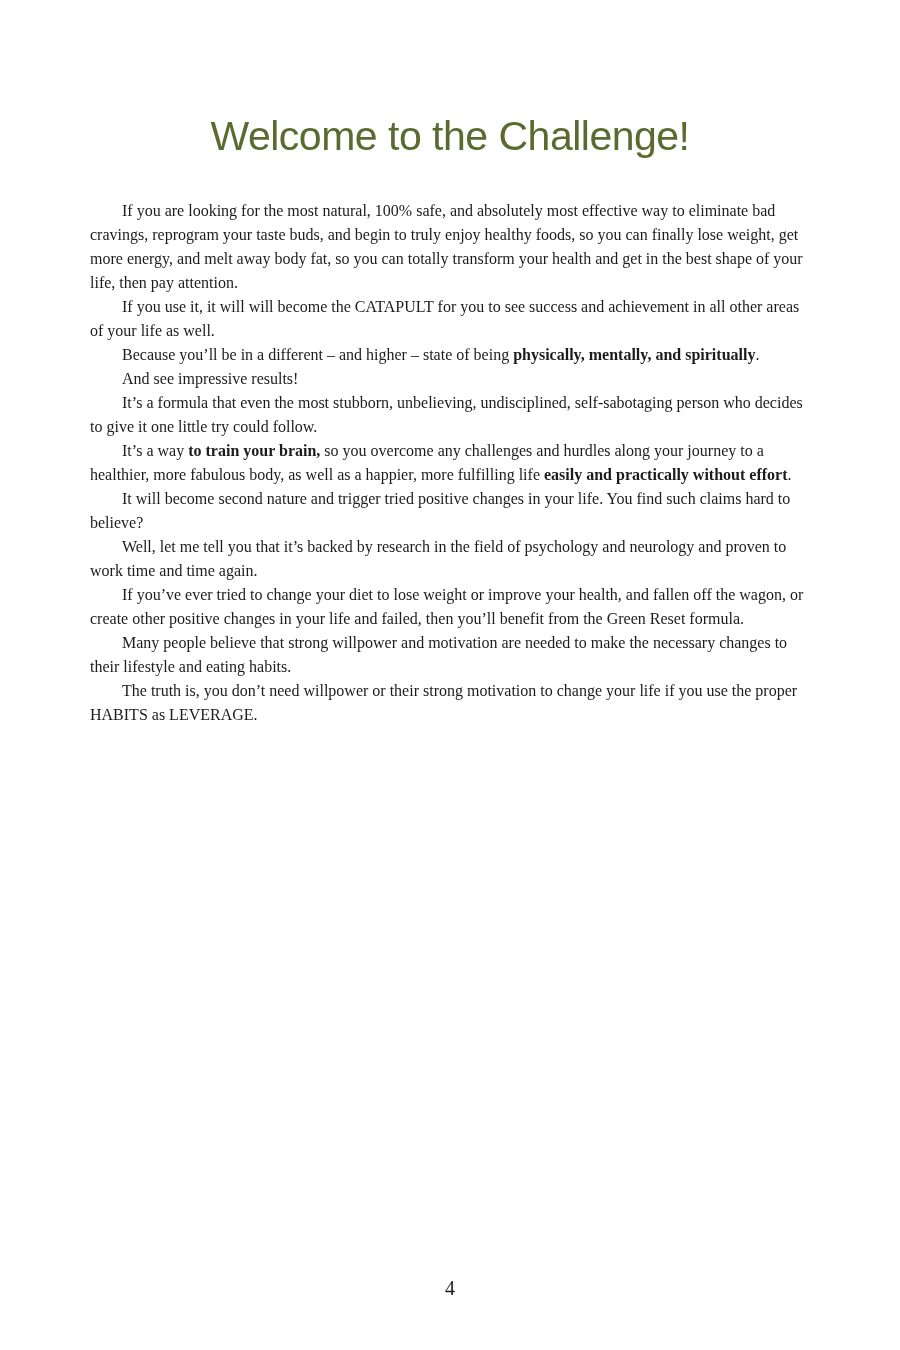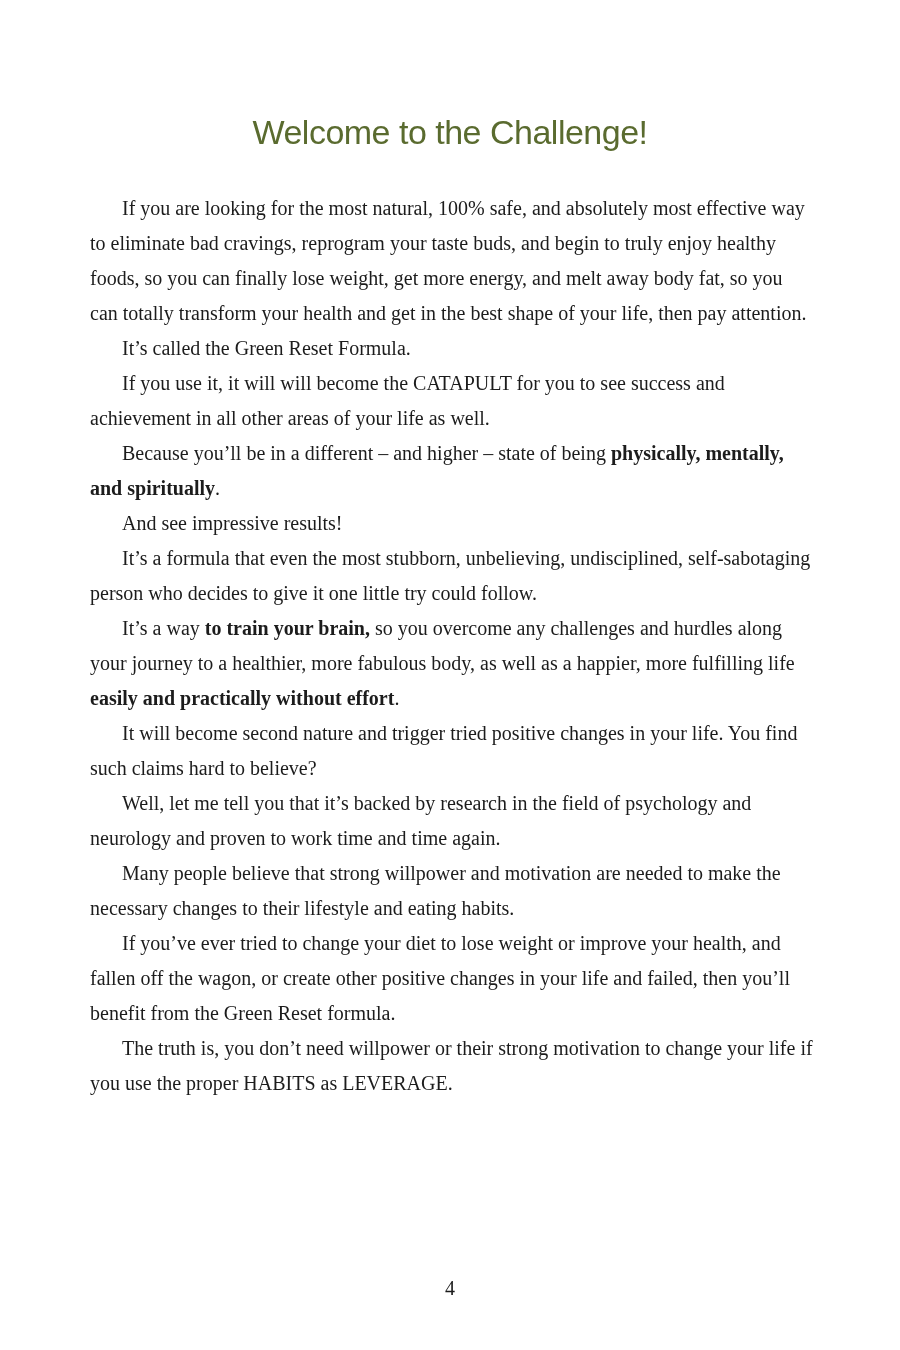--- a/index.html
+++ b/index.html
@@ -14,29 +14,29 @@
     background: #ffffff;
     overflow: hidden;
     font-family: "Liberation Serif", serif;
   }
   .title {
     margin: 0;
     padding-top: 112px;
     text-align: center;
     font-family: "Liberation Sans", sans-serif;
     font-weight: 400;
-    font-size: 34px;
+    font-size: 41px;
     letter-spacing: -0.5px;
     line-height: 1.2;
   }
   .body-text {
     margin: 38px 85px 0 90px;
     width: 725px;
-    font-size: 20px;
-    line-height: 35px;
+    font-size: 16px;
+    line-height: 24px;
     color: #1c1c1c;
     text-align: left;
   }
   .body-text p {
     margin: 0;
     padding: 0;
     text-indent: 32px;
   }
   .body-text .bold {
     font-weight: bold;
@@ -52,27 +52,26 @@
   }
 </style>
 </head>
 <body>
 
 <div class="page">
   <h1 class="title" style="color: rgb(90, 107, 47);">Welcome to the Challenge!</h1>
 
   <div class="body-text" id="paragraphs" style="color: rgb(28, 28, 28);">
       <p><span>If you are looking for the most natural, 100% safe, and absolutely most effective way to eliminate bad cravings, reprogram your taste buds, and begin to truly enjoy healthy foods, so you can finally lose weight, get more energy, and melt away body fat, so you can totally transform your health and get in the best shape of your life, then pay attention.</span></p>
-      <p><span>It’s called the Green Reset Formula.</span></p>
       <p><span>If you use it, it will will become the CATAPULT for you to see success and achievement in all other areas of your life as well.</span></p>
       <p><span>Because you’ll be in a different – and higher – state of being </span><span class="bold">physically, mentally, and spiritually</span><span>.</span></p>
       <p><span>And see impressive results!</span></p>
       <p><span>It’s a formula that even the most stubborn, unbelieving, undisciplined, self-sabotaging person who decides to give it one little try could follow.</span></p>
       <p><span>It’s a way </span><span class="bold">to train your brain,</span><span> so you overcome any challenges and hurdles along your journey to a healthier, more fabulous body, as well as a happier, more fulfilling life </span><span class="bold">easily and practically without effort</span><span>.</span></p>
       <p><span>It will become second nature and trigger tried positive changes in your life. You find such claims hard to believe?</span></p>
       <p><span>Well, let me tell you that it’s backed by research in the field of psychology and neurology and proven to work time and time again.</span></p>
+      <p><span>If you’ve ever tried to change your diet to lose weight or improve your health, and fallen off the wagon, or create other positive changes in your life and failed, then you’ll benefit from the Green Reset formula.</span></p>
       <p><span>Many people believe that strong willpower and motivation are needed to make the necessary changes to their lifestyle and eating habits.</span></p>
-      <p><span>If you’ve ever tried to change your diet to lose weight or improve your health, and fallen off the wagon, or create other positive changes in your life and failed, then you’ll benefit from the Green Reset formula.</span></p>
       <p><span>The truth is, you don’t need willpower or their strong motivation to change your life if you use the proper HABITS as LEVERAGE.</span></p>
     </div>
 
   <div class="page-number" style="color: rgb(28, 28, 28);">4</div>
 </div>
 
 </body></html>

